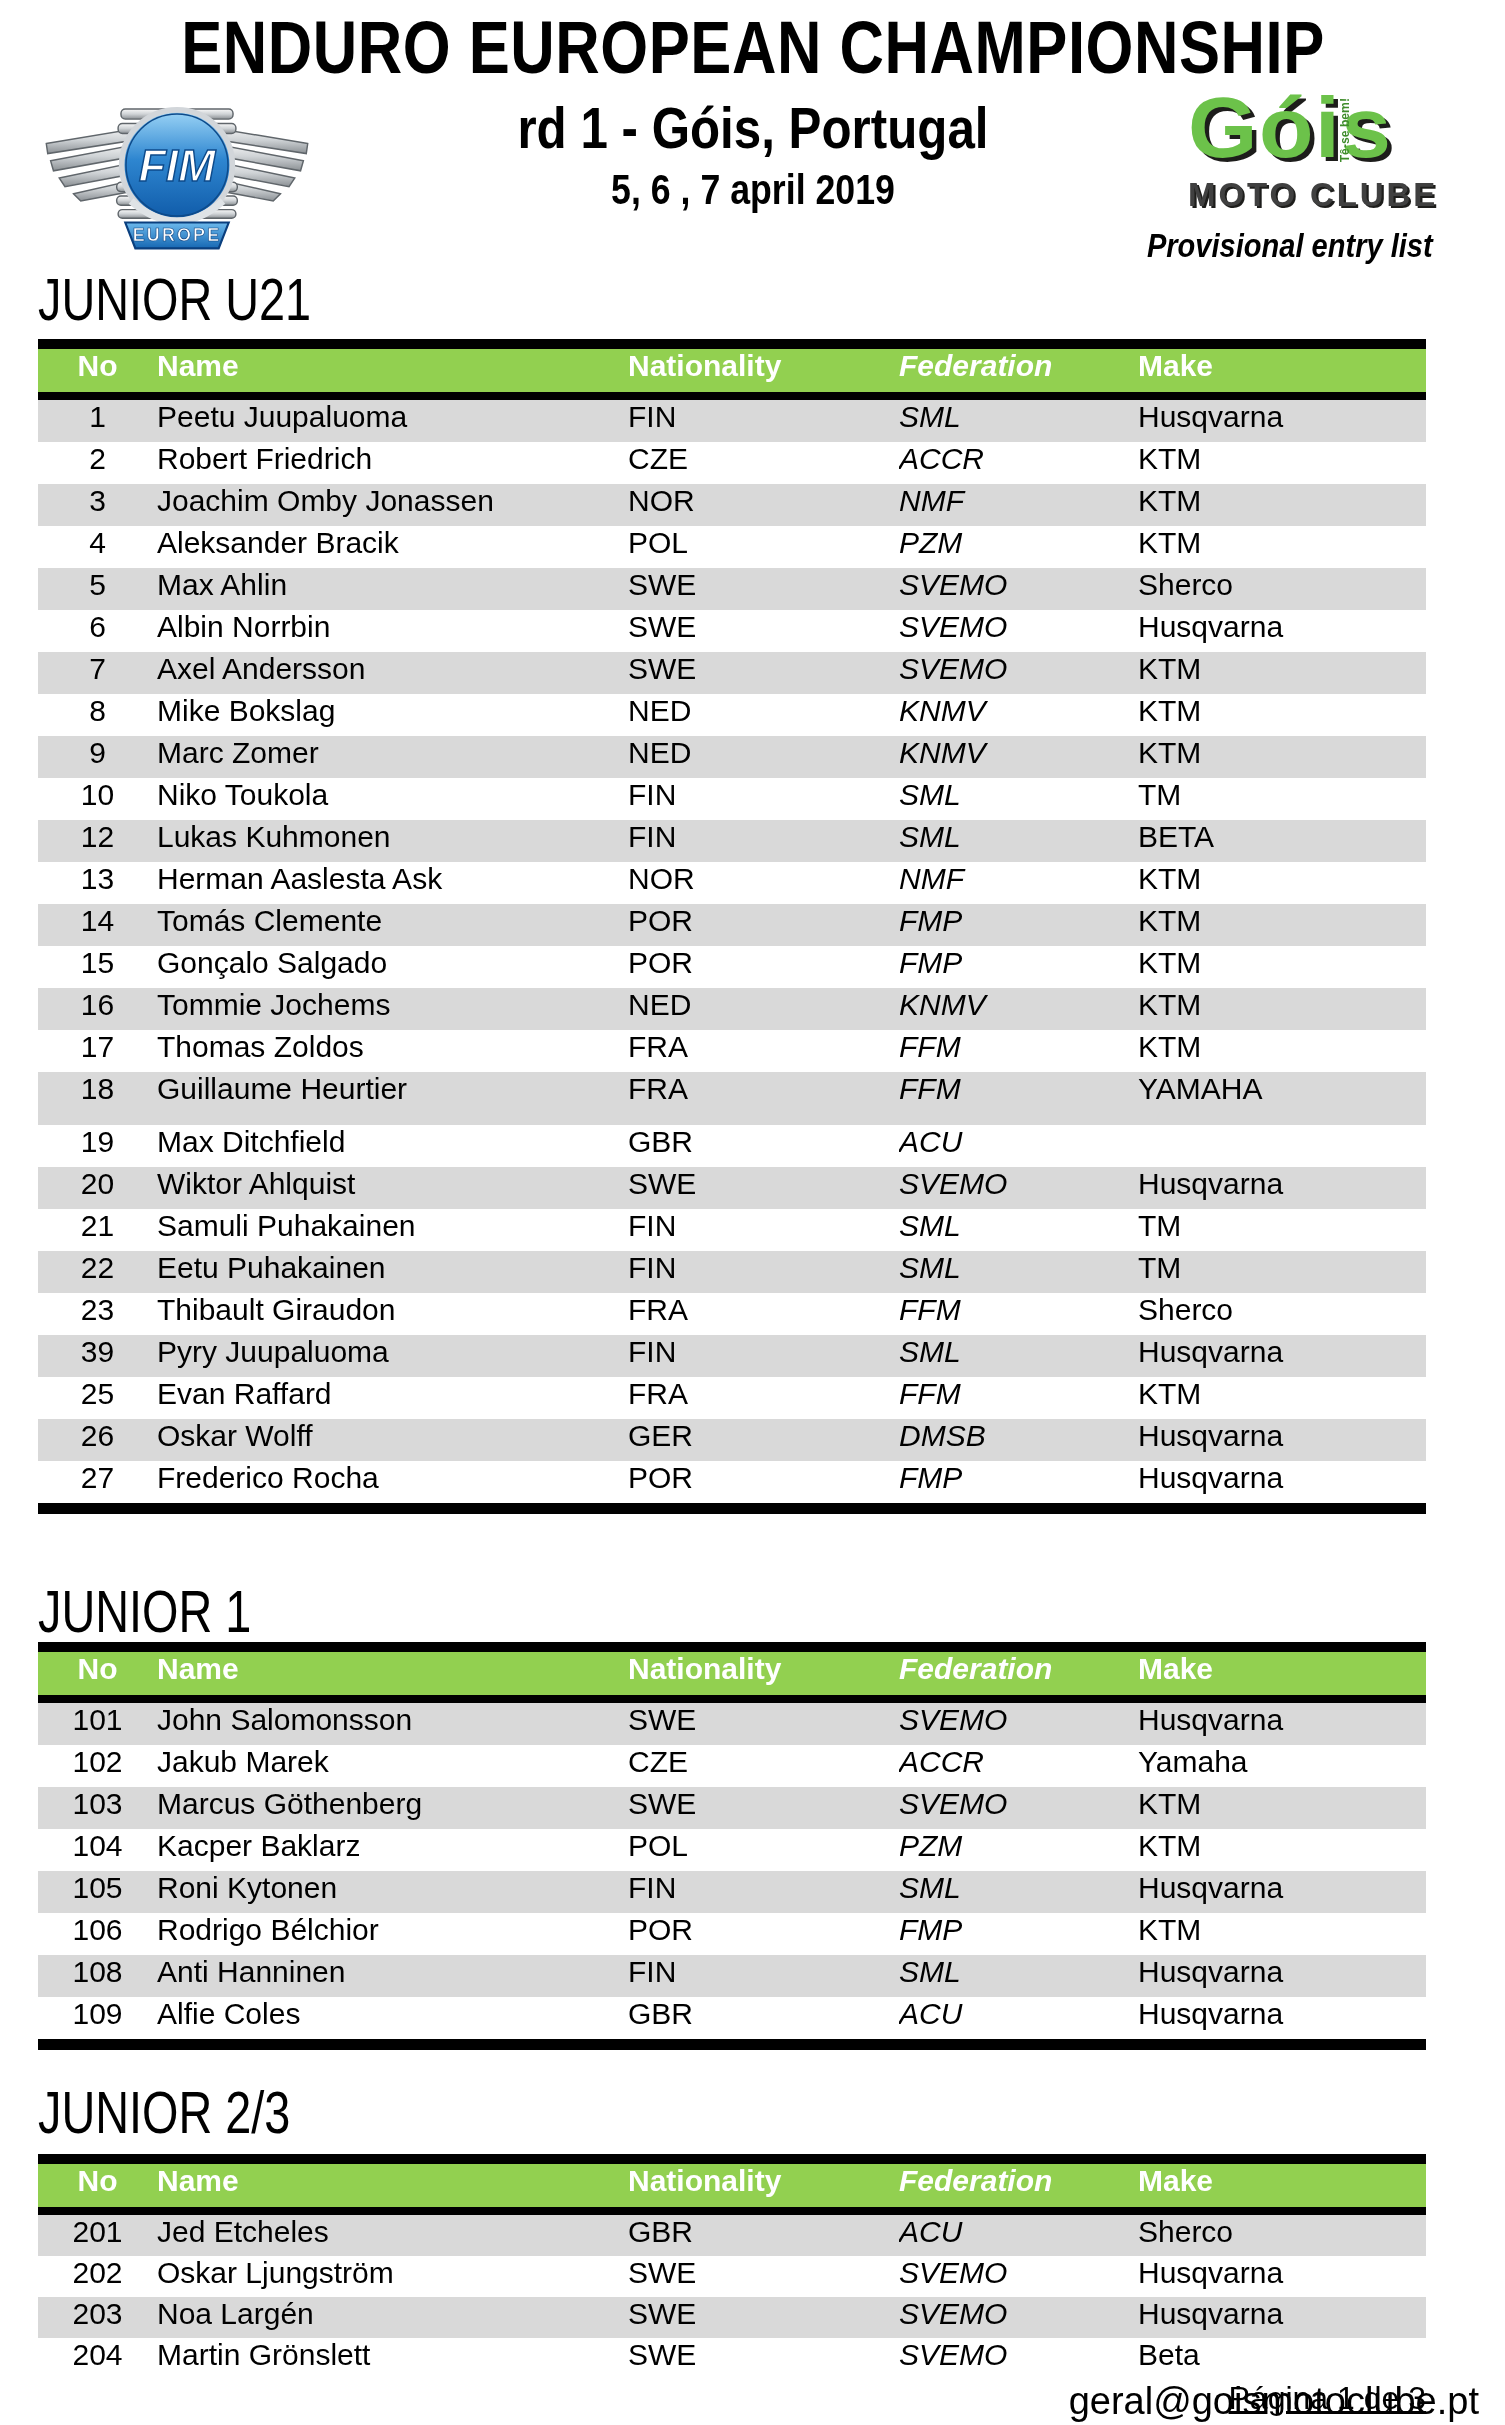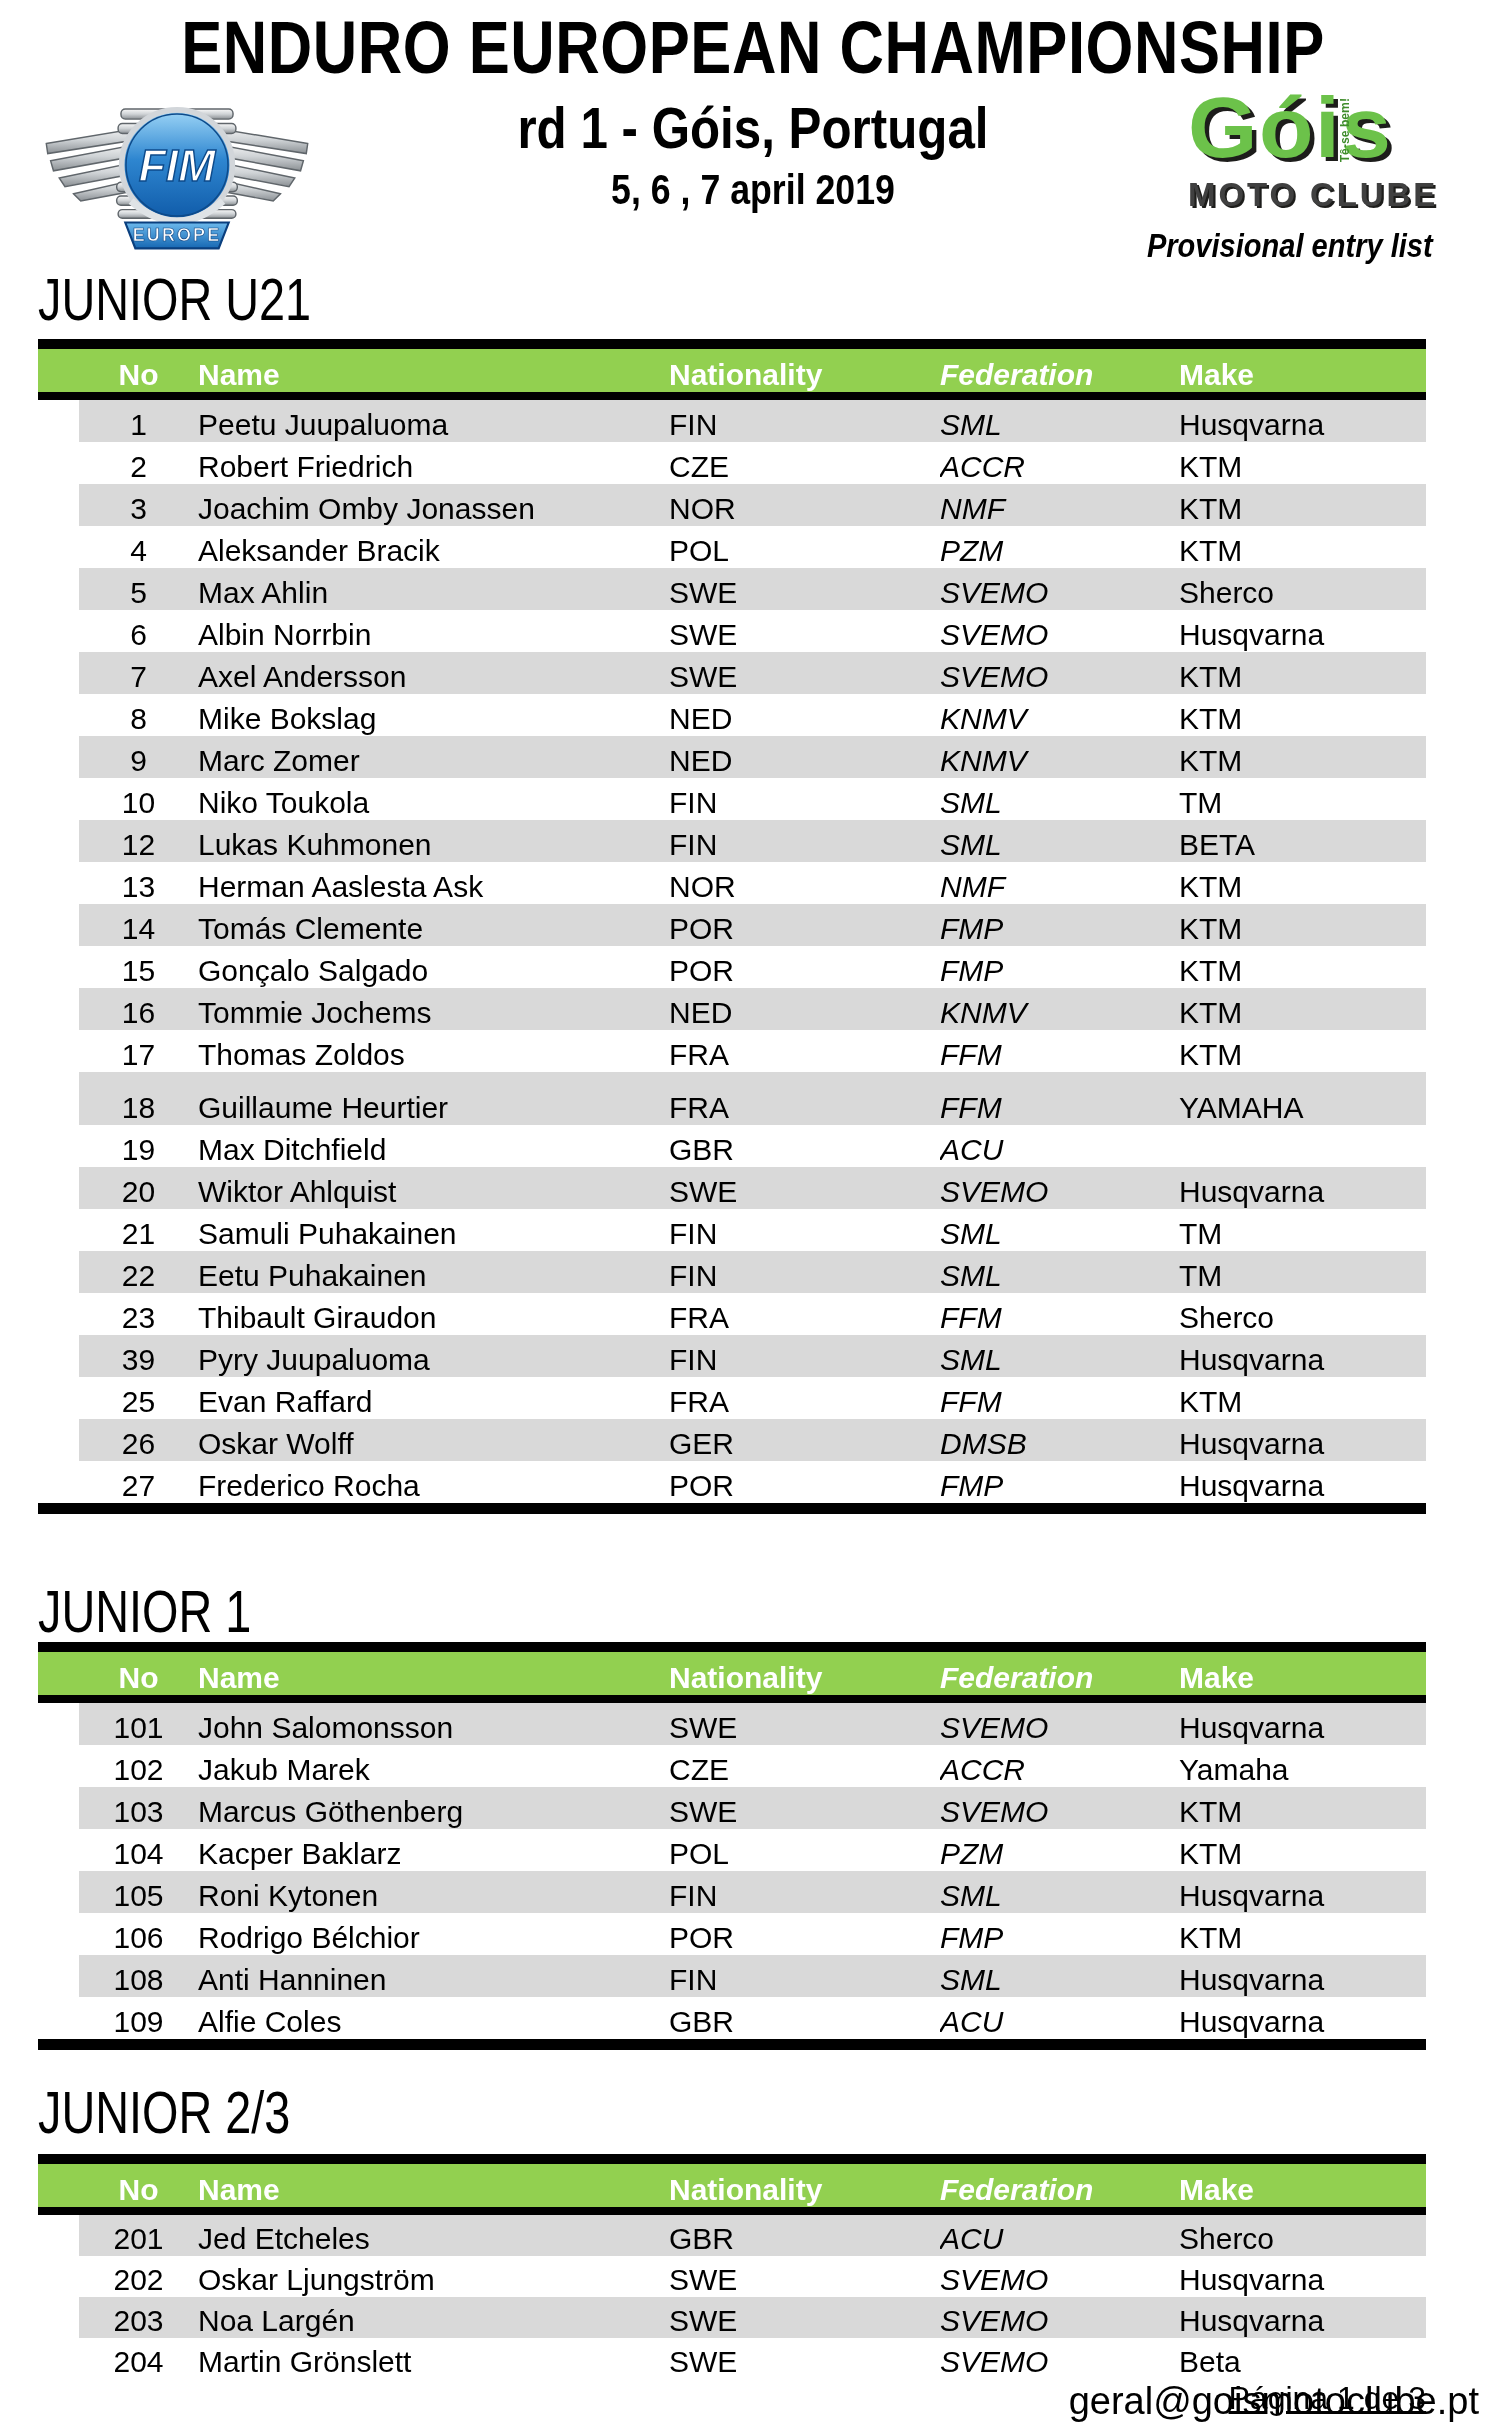--- a/index.html
+++ b/index.html
@@ -60,21 +60,21 @@
     transform:scaleX(0.78);transform-origin:left top;white-space:nowrap;
   }
   .s0 .etable{margin-top:8.6px;}
   .s1 .etable{margin-top:0px;}
   .s2 .etable{margin-top:10.8px;}
   .etable{border-top:10px solid #000;}
   .s0 .etable,.s1 .etable{border-bottom:11.5px solid #000;}
   .thead{background:#92D050;border-bottom:8.6px solid #000;}
   .thead .trow{height:43px;}
   .thead .cell{color:#ffffff;font-weight:bold;}
-  .trow{display:flex;align-items:flex-end;margin-left:41px;}
+  .trow{display:flex;align-items:flex-start;}
   .s0 .tbody .trow{height:42px;}
   .s0 .tbody .trow:nth-child(17){height:53px;}
   .s1 .tbody .trow{height:42px;}
   .s2 .tbody .trow{height:41px;}
   .tbody .trow:nth-child(odd){background:#D9D9D9;}
   .cell{
     display:flex;align-items:center;
     font-size:30px;white-space:nowrap;overflow:hidden;
   }
   .c0{width:119px;justify-content:center;}

